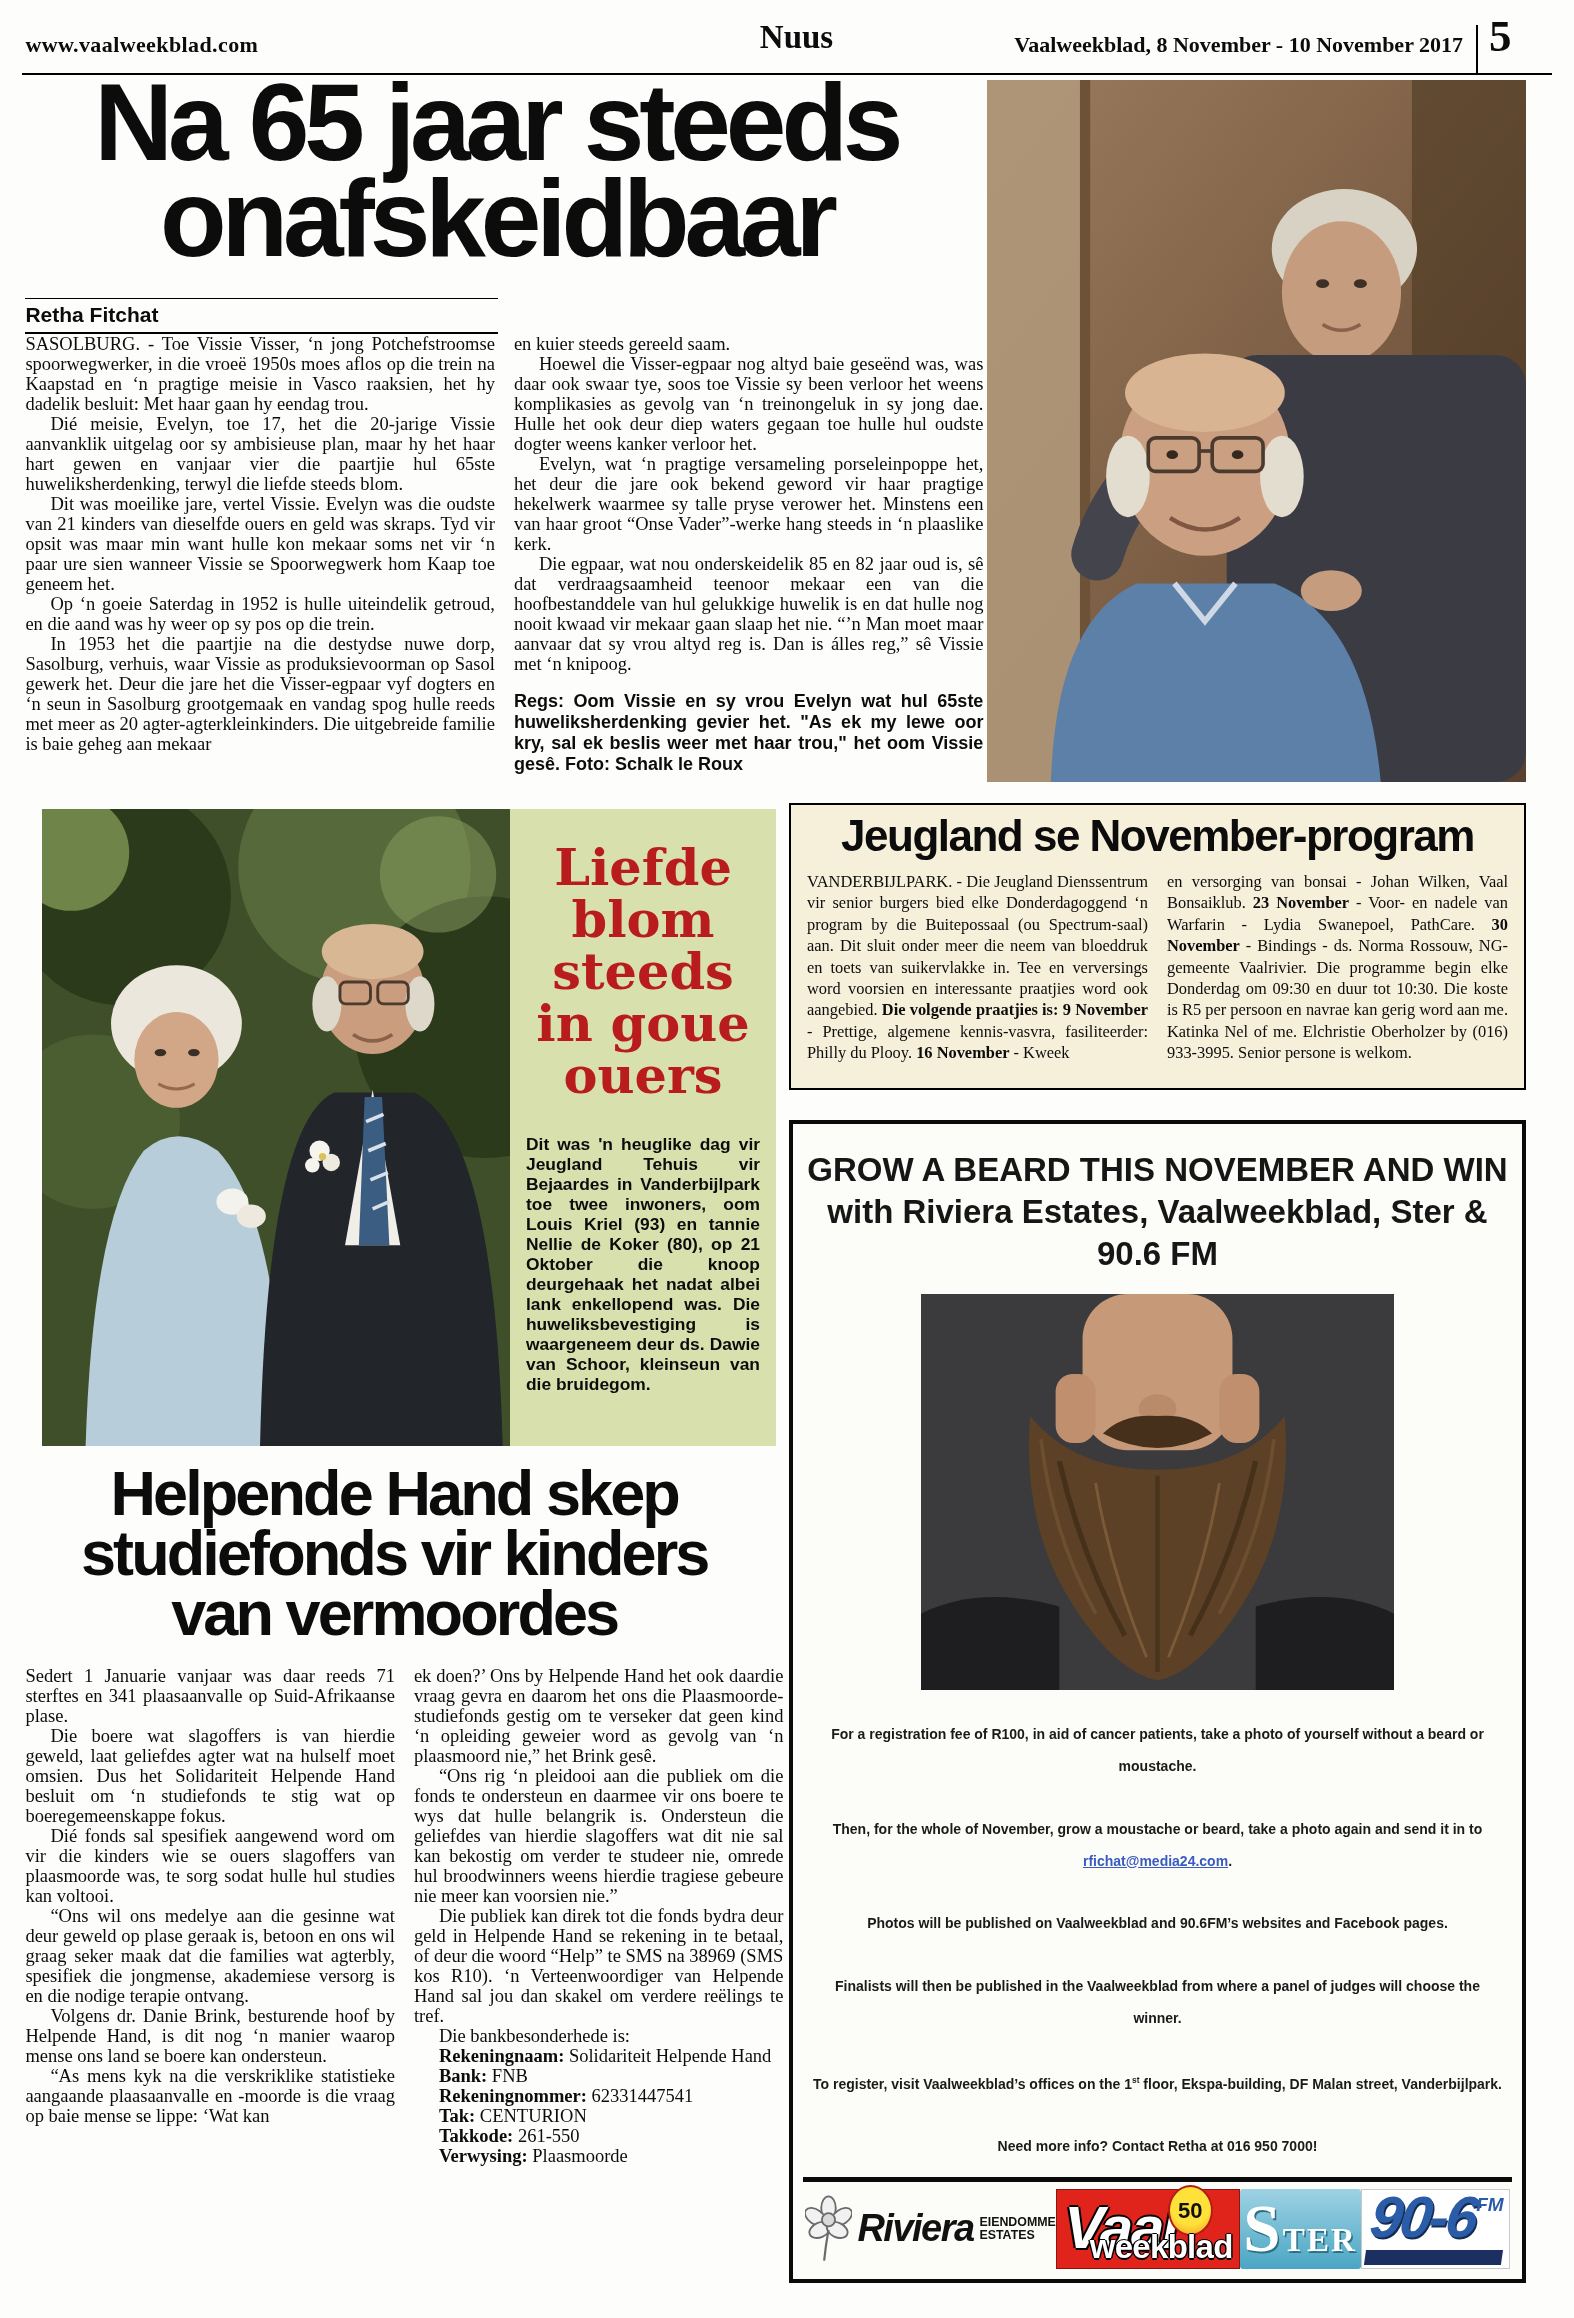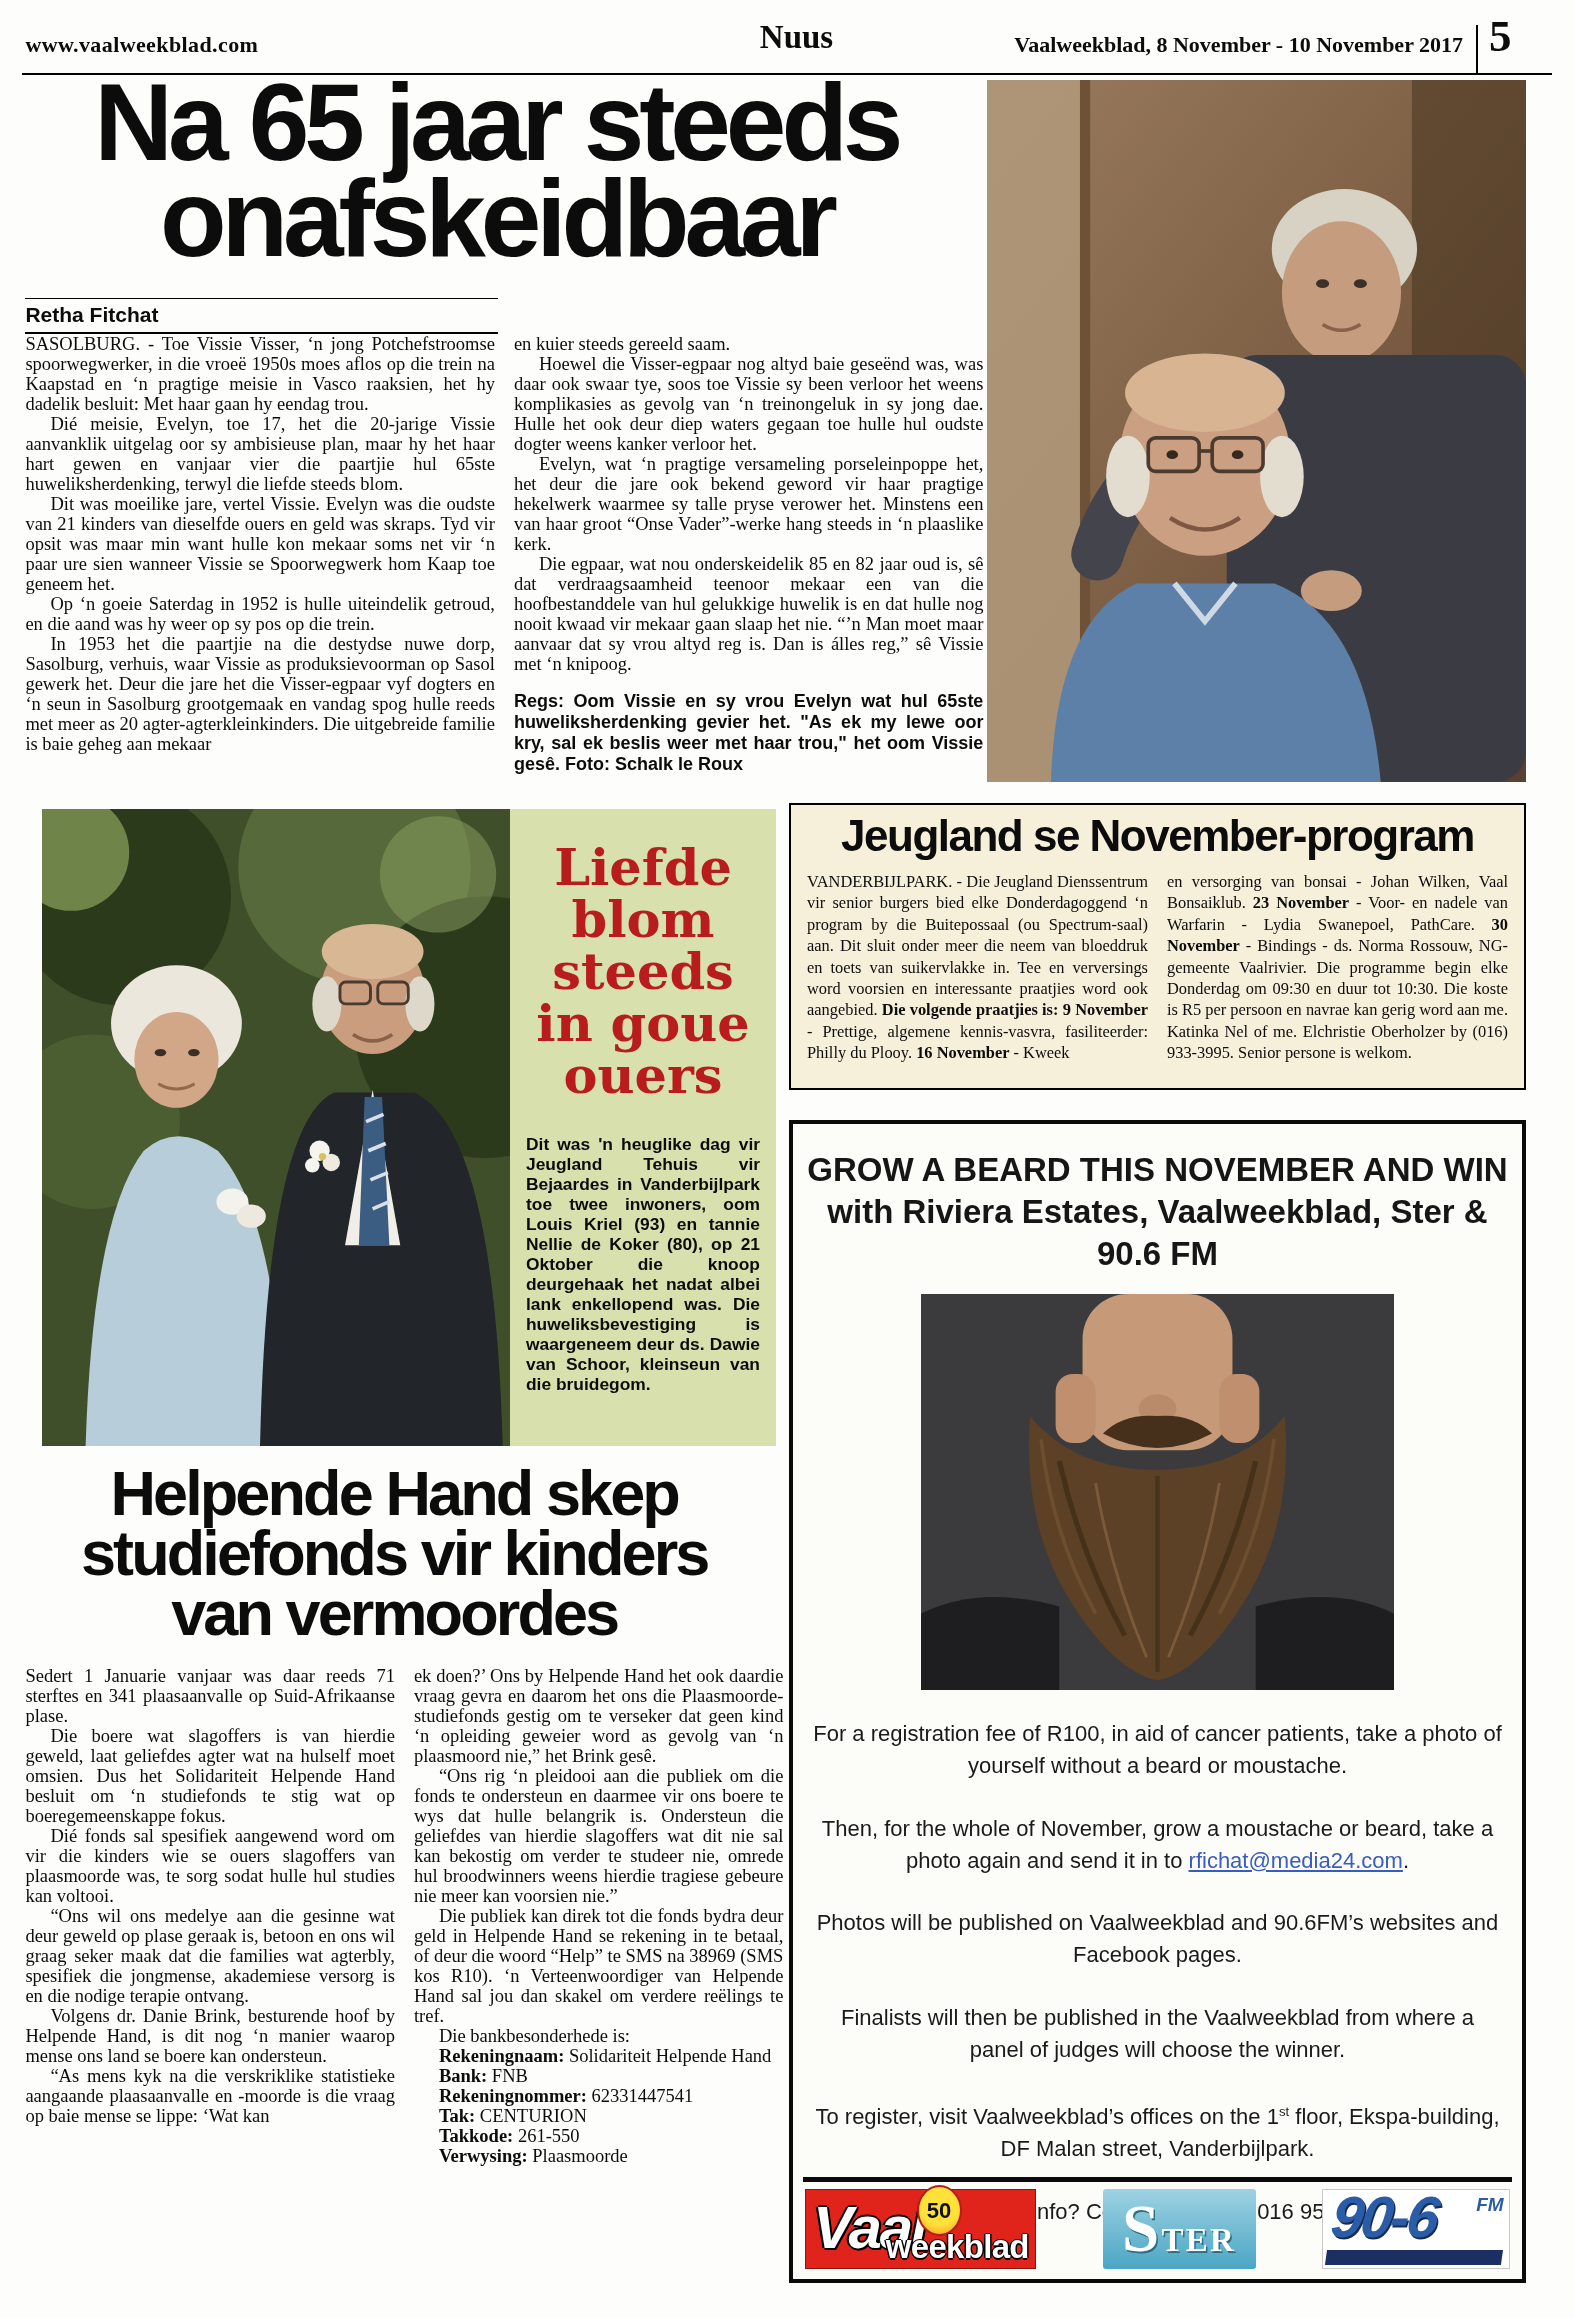--- a/index.html
+++ b/index.html
@@ -47,21 +47,21 @@
                   font-weight:bold;font-size:44px;letter-spacing:-1.5px;}
   .jeugland-cols{display:flex;gap:19px;padding:10.2px 16px 0;}
   .jeugland-cols .col p{margin:0;text-indent:0;font-size:16.4px;line-height:21.4px;text-align:justify;}
 
   
   .ad{position:absolute;left:789px;top:1120px;width:737px;height:1163px;
       background:#fcfcf9;border:4.4px solid #0a0a0a;}
   .ad-header{margin-top:25px;text-align:center;font:bold 33px/42px "Liberation Sans",sans-serif;color:#161616;}
   .beard-photo{margin:19px auto 0;width:473px;height:396px;}
   .ad-paras{margin:28px 19px 0;text-align:center;font-family:"Liberation Sans",sans-serif;}
-  .ad-paras p{margin:0 0 30.5px;font-size:22px;line-height:32px;text-indent:0;color:#1a1a1a;}
+  .ad-paras p{margin:0 0 30.5px;font-size:14px;line-height:32px;text-indent:0;color:#1a1a1a;font-weight:bold;}
   .ad-paras sup{font-size:0.6em;}
   .link{color:#3a5bbf;text-decoration:underline;}
   .ad-rule{position:absolute;left:10.2px;right:10.2px;bottom:97px;height:5.1px;background:#0a0a0a;}
   .ad-logos{position:absolute;left:8.7px;right:8.7px;bottom:7.3px;height:86px;display:flex;
             align-items:center;justify-content:space-between;padding:0 2.9px;}
 
   .logo-riviera{display:flex;align-items:center;gap:5.8px;}
   .riviera-name{font:italic 900 38px "Liberation Sans",sans-serif;color:#111;letter-spacing:-1.5px;}
   .riviera-subs{display:flex;flex-direction:column;font:bold 12.4px/13px "Liberation Sans",sans-serif;color:#111;}
 
@@ -261,20 +261,38 @@
         <p data-name="paragraph">Then, for the whole of November, grow a moustache or beard, take a photo again and send it in to <span class="link" data-name="email-link">rfichat@media24.com</span>.</p>
         <p data-name="paragraph">Photos will be published on Vaalweekblad and 90.6FM’s websites and Facebook pages.</p>
         <p data-name="paragraph">Finalists will then be published in the Vaalweekblad from where a panel of judges will choose the winner.</p>
         <p data-name="paragraph">To register, visit Vaalweekblad’s offices on the 1<sup>st</sup> floor, Ekspa-building, DF Malan street, Vanderbijlpark.</p>
         <p data-name="paragraph">Need more info?  Contact Retha at 016 950 7000!</p>
       </div>
 
     <div class="ad-rule" data-name="ad-divider-rule"></div>
 
     <div class="ad-logos" data-name="sponsor-logos">
+      <div class="logo-riviera" data-name="riviera-logo">
+        <svg width="47" height="67" viewBox="0 0 64 92" data-name="riviera-flower-icon">
+          <g fill="#f1f1f1" stroke="#6a6a6a" stroke-width="2.5">
+            <ellipse cx="32" cy="18" rx="10" ry="16"></ellipse>
+            <ellipse cx="14" cy="30" rx="10" ry="16" transform="rotate(-55 14 30)"></ellipse>
+            <ellipse cx="50" cy="30" rx="10" ry="16" transform="rotate(55 50 30)"></ellipse>
+            <ellipse cx="20" cy="48" rx="10" ry="15" transform="rotate(-115 20 48)"></ellipse>
+            <ellipse cx="44" cy="48" rx="10" ry="15" transform="rotate(115 44 48)"></ellipse>
+            <circle cx="32" cy="34" r="9" fill="#d9d9d9"></circle>
+          </g>
+          <path d="M32 48 Q28 70 26 90" stroke="#6a6a6a" stroke-width="3" fill="none"></path>
+        </svg>
+        <span class="riviera-name" data-name="riviera-logo-name">Riviera</span>
+        <span class="riviera-subs" data-name="riviera-logo-subtext">
+          <span data-name="riviera-sub1">EIENDOMME</span>
+          <span data-name="riviera-sub2">ESTATES</span>
+        </span>
+      </div>
 
       <div class="logo-vaal" data-name="vaalweekblad-logo">
         <span class="vaal-main" data-name="vaal-logo-main">Vaal</span>
         <span class="vaal-badge" data-name="vaal-logo-50-badge">50</span>
         <span class="vaal-sub" data-name="vaal-logo-weekblad">weekblad</span>
       </div>
 
       <div class="logo-ster" data-name="ster-logo">
         <span class="ster-text" data-name="ster-logo-text">STER</span>
       </div>

